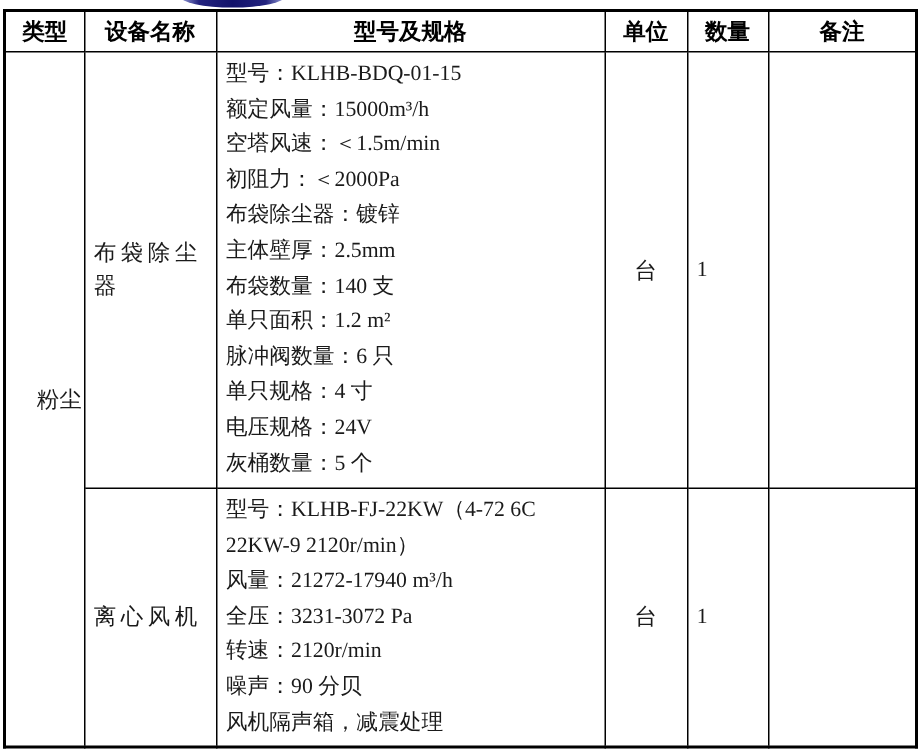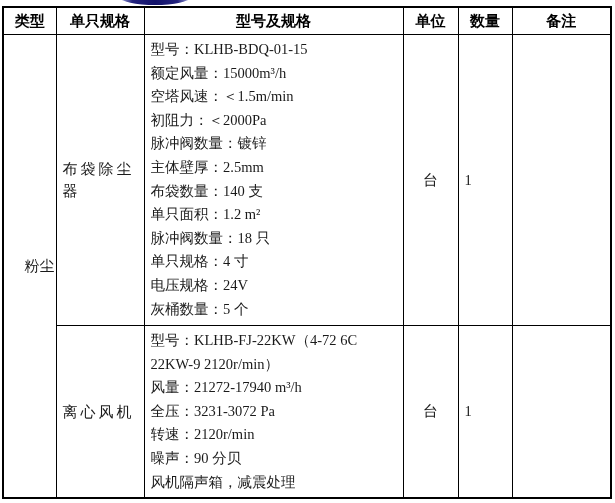--- a/index.html
+++ b/index.html
@@ -102,40 +102,40 @@
       <col style="width:53px">
       <col style="width:88px">
       <col style="width:259px">
       <col style="width:55px">
       <col style="width:54px">
       <col style="width:99px">
     </colgroup>
     <tbody>
       <tr>
         <th>类型</th>
-        <th>单只规格</th>
+        <th>设备名称</th>
         <th>型号及规格</th>
         <th>单位</th>
         <th>数量</th>
         <th>备注</th>
       </tr>
 
       <tr>
         <td class="type-cell" rowspan="2">粉尘</td>
         <td class="name-cell">布袋除尘器</td>
         <td class="spec-cell tall">
           <div class="spec-line">型号：KLHB-BDQ-01-15</div>
           <div class="spec-line">额定风量：15000m³/h</div>
           <div class="spec-line">空塔风速：＜1.5m/min</div>
           <div class="spec-line">初阻力：＜2000Pa</div>
-          <div class="spec-line">脉冲阀数量：镀锌</div>
+          <div class="spec-line">布袋除尘器：镀锌</div>
           <div class="spec-line">主体壁厚：2.5mm</div>
           <div class="spec-line">布袋数量：140 支</div>
           <div class="spec-line">单只面积：1.2 m²</div>
-          <div class="spec-line">脉冲阀数量：18 只</div>
+          <div class="spec-line">脉冲阀数量：6 只</div>
           <div class="spec-line">单只规格：4 寸</div>
           <div class="spec-line">电压规格：24V</div>
           <div class="spec-line">灰桶数量：5 个</div>
         </td>
         <td class="unit-cell">台</td>
         <td class="qty-cell">1</td>
         <td class="note-cell"></td>
       </tr>
 
       <tr>

